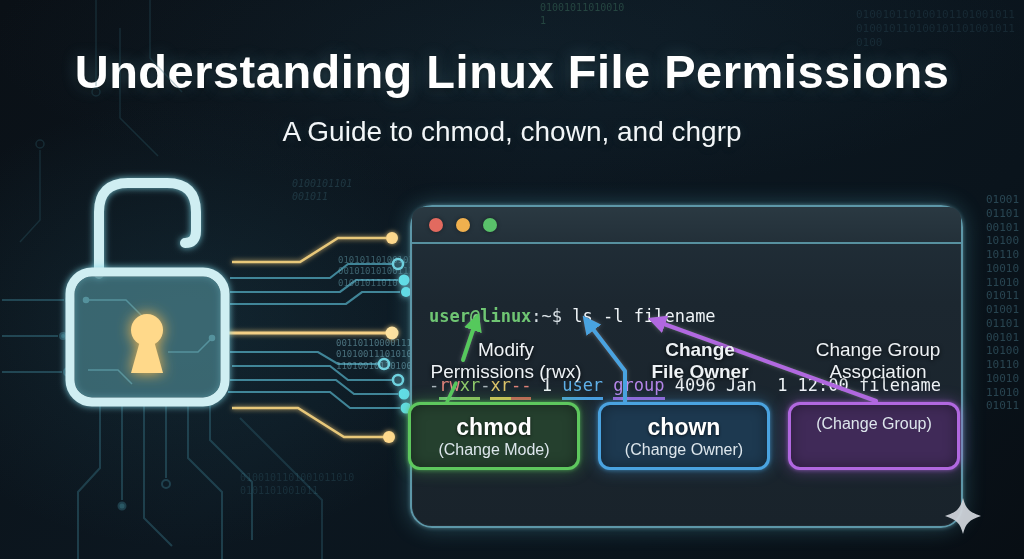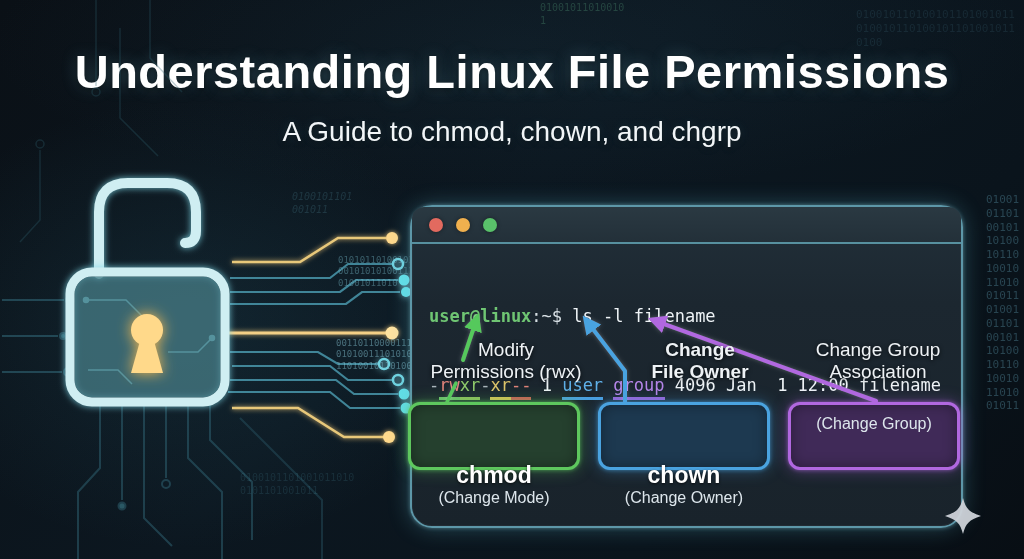--- a/index.html
+++ b/index.html
@@ -54,21 +54,21 @@
     position:absolute;z-index:4;width:220px;margin-left:-110px;text-align:center;
     font-size:19px;line-height:22px;color:#eef2f5;
     text-shadow:0 1px 4px rgba(0,0,0,.8);pointer-events:none;
   }
   
   .cmdbox{
     position:absolute;z-index:4;width:172px;height:68px;box-sizing:border-box;
     border:3px solid;border-radius:12px;text-align:center;padding-top:9px;
   }
   .cmd-name{font-size:23px;font-weight:bold;color:#ffffff;line-height:26px;
-    text-shadow:0 1px 3px rgba(0,0,0,.7);margin-top:48px;}
+    text-shadow:0 1px 3px rgba(0,0,0,.7);}
   .cmd-desc{font-size:16px;color:#dde6ec;line-height:20px;}
   
   #arrows{position:absolute;left:0;top:0;z-index:3;pointer-events:none;}
   
   #sparkle{position:absolute;left:941px;top:494px;z-index:2;}
 </style>
 </head>
 <body>
 
 <div id="canvas">
@@ -171,21 +171,21 @@
         <path d="M140,341 L154,341 L163,373 L131,373 Z" fill="#ffd98a"></path>
       </g>
     </g>
   </svg>
 
   <div class="bin" style="left:986px;top:193px;width:34px;font-size:11px;color:rgba(105,175,195,.32);">01001011010010110100101101001011010010110100101101001011010010110100101101001011</div>
   <div class="bin" style="left:856px;top:8px;width:160px;font-size:11px;color:rgba(90,150,170,.15);">0100101101001011010010110100101101001011010010110100</div>
   <div class="bin" style="left:540px;top:2px;width:86px;font-size:10px;color:rgba(110,200,150,.24);">010010110100101</div>
   <div class="bin" style="left:338px;top:255px;width:78px;font-size:9px;color:rgba(125,195,210,.4);">010101101001010010101010011101001011010</div>
   <div class="bin" style="left:336px;top:338px;width:80px;font-size:9px;color:rgba(140,205,220,.46);">001101100001110101001110101011010010110100</div>
-  <div class="bin" style="left:292px;top:191px;width:62px;font-size:10px;color:rgba(100,170,190,.2);font-style:italic;">0100101101001011</div>
+  <div class="bin" style="left:292px;top:178px;width:62px;font-size:10px;color:rgba(100,170,190,.2);font-style:italic;">0100101101001011</div>
   <div class="bin" style="left:240px;top:472px;width:120px;font-size:10px;color:rgba(90,160,180,.16);">01001011010010110100101101001011</div>
 
   <div class="title">Understanding Linux File Permissions</div>
   <div class="subtitle">A Guide to chmod, chown, and chgrp</div>
 
   <div class="terminal">
     <div class="term-header">
       <span class="dot" style="background: rgb(226, 106, 95);"></span>
       <span class="dot" style="background: rgb(240, 176, 78);"></span>
       <span class="dot" style="background: rgb(89, 193, 106);"></span>

